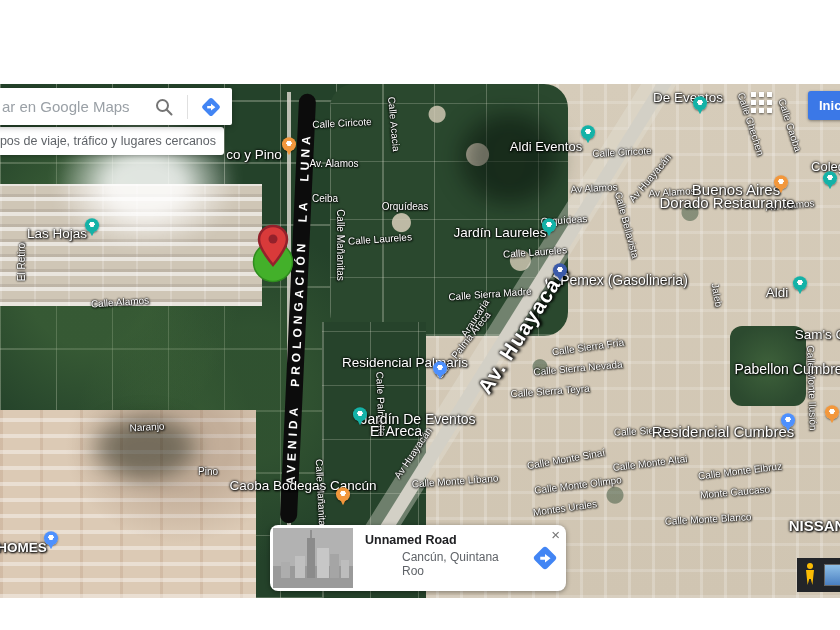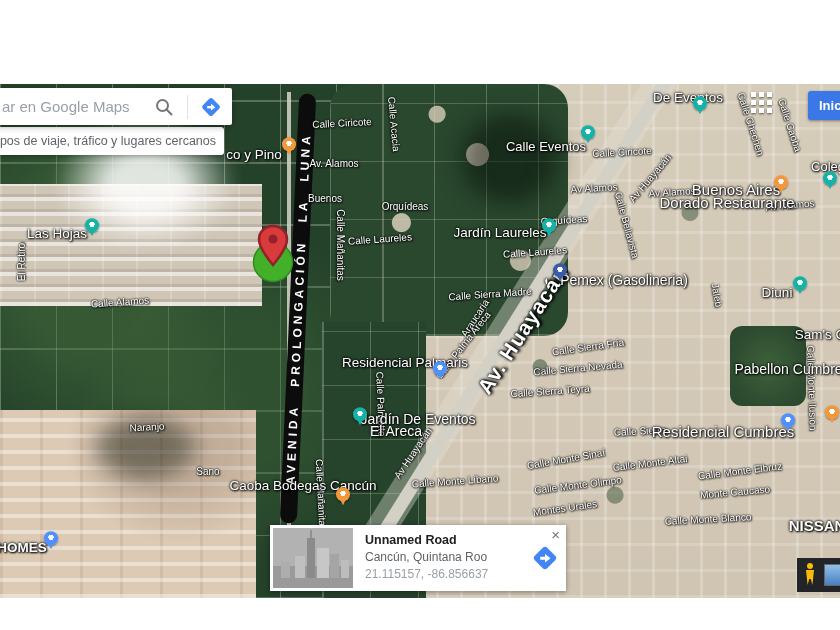--- a/index.html
+++ b/index.html
@@ -115,26 +115,26 @@
 
   .apps-grid{position:absolute;left:751px;top:92px;width:26px;height:26px;z-index:30;
     display:grid;grid-template-columns:repeat(3,5px);grid-template-rows:repeat(3,5px);gap:3px;
     filter:drop-shadow(0 1px 1px rgba(0,0,0,.6));}
   .apps-grid i{background:#fff;display:block;}
   .signin-btn{position:absolute;left:808px;top:91px;width:60px;height:29px;background:#3b78e7;
     border-radius:3px;color:#fff;font-size:13px;font-weight:bold;line-height:29px;
     padding-left:11px;box-sizing:border-box;box-shadow:0 1px 3px rgba(0,0,0,.4);z-index:30;}
 
   .info-card{position:absolute;left:270px;top:525px;width:296px;height:66px;background:#fff;
-    border-radius:0;box-shadow:0 1px 5px rgba(0,0,0,.4);display:flex;z-index:30;}
+    border-radius:8px;box-shadow:0 1px 5px rgba(0,0,0,.4);display:flex;z-index:30;}
   .thumb{width:80px;height:60px;margin:3px;background:linear-gradient(#c9c9c9,#a2a2a2);
     position:relative;overflow:hidden;flex:0 0 auto;}
   .card-text{flex:1;padding:8px 4px 0 9px;min-width:0;}
   .card-title{font-size:12.5px;font-weight:bold;color:#202124;}
-  .card-sub{font-size:12px;color:#5f6368;margin-top:3px;}
+  .card-sub{font-size:12px;color:#5f6368;margin-top:3px;margin-left:37px;}
   .card-coords{font-size:12px;color:#9aa0a6;margin-top:3px;}
   .card-dir{width:42px;display:flex;align-items:center;justify-content:center;}
   .card-close{position:absolute;right:6px;top:2px;font-size:15px;color:#757575;line-height:15px;}
 
   .pegman-bar{position:absolute;left:797px;top:558px;width:43px;height:34px;background:#222428;z-index:25;
     display:flex;align-items:center;}
   .pegman{width:12px;height:24px;margin-left:7px;position:relative;}
   .pegman::before{content:"";position:absolute;left:3px;top:0;width:6px;height:6px;border-radius:50%;background:#fbbc04;}
   .pegman::after{content:"";position:absolute;left:2px;top:7px;width:8px;height:15px;background:#fbbc04;
     clip-path:polygon(0 0,100% 0,80% 100%,60% 60%,40% 60%,20% 100%);}
@@ -169,21 +169,21 @@
 
     <div class="big-road-label">Av. Huayacán</div>
 
     <div class="layer" id="labels-layer" style="left:0;top:0;width:840px;height:514px;">
         <span class="road-label" style="left: 342px; top: 39px; transform: translate(-50%, -50%) rotate(-3deg);">Calle Ciricote</span>
         <span class="road-label" style="left: 622px; top: 68px; transform: translate(-50%, -50%) rotate(-3deg);">Calle Ciricote</span>
         <span class="road-label" style="left: 334px; top: 79px; transform: translate(-50%, -50%) rotate(0deg);">Av. Alamos</span>
         <span class="road-label" style="left: 594px; top: 104px; transform: translate(-50%, -50%) rotate(-3deg);">Av Alamos</span>
         <span class="road-label" style="left: 672px; top: 108px; transform: translate(-50%, -50%) rotate(-3deg);">Av Alamos</span>
         <span class="road-label" style="left: 790px; top: 121px; transform: translate(-50%, -50%) rotate(-5deg);">Av. Alamos</span>
-        <span class="road-label" style="left: 325px; top: 114px; transform: translate(-50%, -50%) rotate(0deg);">Buenos</span>
+        <span class="road-label" style="left: 325px; top: 114px; transform: translate(-50%, -50%) rotate(0deg);">Ceiba</span>
         <span class="road-label" style="left: 405px; top: 122px; transform: translate(-50%, -50%) rotate(0deg);">Orquídeas</span>
         <span class="road-label" style="left: 564px; top: 136px; transform: translate(-50%, -50%) rotate(-4deg);">Orquídeas</span>
         <span class="road-label" style="left: 380px; top: 155px; transform: translate(-50%, -50%) rotate(-4deg);">Calle Laureles</span>
         <span class="road-label" style="left: 535px; top: 168px; transform: translate(-50%, -50%) rotate(-4deg);">Calle Laureles</span>
         <span class="road-label" style="left: 340px; top: 161px; transform: translate(-50%, -50%) rotate(90deg);">Calle Mañanitas</span>
         <span class="road-label" style="left: 321px; top: 411px; transform: translate(-50%, -50%) rotate(87deg);">Calle Mañanitas</span>
         <span class="road-label" style="left: 394px; top: 40px; transform: translate(-50%, -50%) rotate(85deg);">Calle Acacia</span>
         <span class="road-label" style="left: 490px; top: 210px; transform: translate(-50%, -50%) rotate(-4deg);">Calle Sierra Madre</span>
         <span class="road-label" style="left: 627px; top: 141px; transform: translate(-50%, -50%) rotate(75deg);">Calle Bellavista</span>
         <span class="road-label" style="left: 475px; top: 234px; transform: translate(-50%, -50%) rotate(-57deg);">Araucaria</span>
@@ -203,34 +203,34 @@
         <span class="road-label" style="left: 650px; top: 379px; transform: translate(-50%, -50%) rotate(-7deg);">Calle Monte Altai</span>
         <span class="road-label" style="left: 740px; top: 387px; transform: translate(-50%, -50%) rotate(-7deg);">Calle Monte Elbruz</span>
         <span class="road-label" style="left: 578px; top: 401px; transform: translate(-50%, -50%) rotate(-7deg);">Calle Monte Olimpo</span>
         <span class="road-label" style="left: 735px; top: 408px; transform: translate(-50%, -50%) rotate(-5deg);">Monte Caucaso</span>
         <span class="road-label" style="left: 565px; top: 424px; transform: translate(-50%, -50%) rotate(-8deg);">Montes Urales</span>
         <span class="road-label" style="left: 708px; top: 435px; transform: translate(-50%, -50%) rotate(-3deg);">Calle Monte Blanco</span>
         <span class="road-label" style="left: 455px; top: 397px; transform: translate(-50%, -50%) rotate(-4deg);">Calle Monte Líbano</span>
         <span class="road-label" style="left: 21px; top: 178px; transform: translate(-50%, -50%) rotate(-90deg);">El Retiro</span>
         <span class="road-label" style="left: 120px; top: 218px; transform: translate(-50%, -50%) rotate(-4deg);">Calle Alamos</span>
         <span class="road-label" style="left: 147px; top: 343px; transform: translate(-50%, -50%) rotate(-3deg);">Naranjo</span>
-        <span class="road-label" style="left: 208px; top: 387px; transform: translate(-50%, -50%) rotate(0deg);">Sano</span>
+        <span class="road-label" style="left: 208px; top: 387px; transform: translate(-50%, -50%) rotate(0deg);">Pino</span>
         <span class="poi-label" style="font-size: 13.5px; left: 254px; top: 70px; transform: translate(-50%, -50%) rotate(0deg);">co y Pino</span>
         <span class="poi-label" style="font-size: 13.5px; left: 57px; top: 149px; transform: translate(-50%, -50%) rotate(0deg);">Las Hojas</span>
-        <span class="poi-label" style="font-size: 13px; left: 546px; top: 62px; transform: translate(-50%, -50%) rotate(0deg);">Calle Eventos</span>
+        <span class="poi-label" style="font-size: 13px; left: 546px; top: 62px; transform: translate(-50%, -50%) rotate(0deg);">Aldi Eventos</span>
         <span class="poi-label" style="font-size: 13.5px; left: 688px; top: 13px; transform: translate(-50%, -50%) rotate(0deg);">De Eventos</span>
         <span class="poi-label" style="font-size: 13.5px; left: 500px; top: 148px; transform: translate(-50%, -50%) rotate(0deg);">Jardín Laureles</span>
         <span class="poi-label" style="font-size: 14px; left: 624px; top: 196px; transform: translate(-50%, -50%) rotate(0deg);">Pemex (Gasolineria)</span>
         <span class="poi-label" style="font-size: 15px; left: 736px; top: 105px; transform: translate(-50%, -50%) rotate(0deg);">Buenos Aires</span>
         <span class="poi-label" style="font-size: 15px; left: 727px; top: 118px; transform: translate(-50%, -50%) rotate(0deg);">Dorado Restaurante</span>
         <span class="poi-label" style="font-size: 13.5px; left: 405px; top: 278px; transform: translate(-50%, -50%) rotate(0deg);">Residencial Palmaris</span>
         <span class="poi-label" style="font-size: 14px; left: 418px; top: 335px; transform: translate(-50%, -50%) rotate(0deg);">Jardín De Eventos</span>
         <span class="poi-label" style="font-size: 14px; left: 396px; top: 347px; transform: translate(-50%, -50%) rotate(0deg);">El Areca</span>
         <span class="poi-label" style="font-size: 13.5px; left: 303px; top: 401px; transform: translate(-50%, -50%) rotate(0deg);">Caoba Bodegas Cancún</span>
-        <span class="poi-label" style="font-size: 13.5px; left: 777px; top: 208px; transform: translate(-50%, -50%) rotate(0deg);">Diuni</span>
+        <span class="poi-label" style="font-size: 13.5px; left: 777px; top: 208px; transform: translate(-50%, -50%) rotate(0deg);">Aldi</span>
         <span class="poi-label" style="font-size: 13px; left: 828px; top: 82px; transform: translate(-50%, -50%) rotate(0deg);">Coleg</span>
         <span class="poi-label" style="font-size: 13.5px; left: 820px; top: 250px; transform: translate(-50%, -50%) rotate(0deg);">Sam's C</span>
         <span class="poi-label" style="font-size: 14px; left: 792px; top: 285px; transform: translate(-50%, -50%) rotate(0deg);">Pabellon Cumbres</span>
         <span class="poi-label" style="font-size: 15px; left: 723px; top: 347px; transform: translate(-50%, -50%) rotate(0deg);">Residencial Cumbres</span>
         <span class="poi-label" style="font-size: 13.5px; font-weight: bold; left: 22px; top: 463px; transform: translate(-50%, -50%) rotate(0deg);">HOMES</span>
         <span class="poi-label" style="font-size: 15px; font-weight: bold; left: 817px; top: 441px; transform: translate(-50%, -50%) rotate(0deg);">NISSAN</span>
         <div class="marker orange" style="left: 289px; top: 68px;"></div>
         <div class="marker teal" style="left: 92px; top: 149px;"></div>
         <div class="marker teal" style="left: 588px; top: 56px;"></div>
         <div class="marker teal" style="left: 700px; top: 27px;"></div>
@@ -299,21 +299,20 @@
         <rect x="44" y="20" width="12" height="30" fill="#c7c7c7"></rect>
         <rect x="57" y="26" width="9" height="24" fill="#a5a5a5"></rect>
         <rect x="22" y="28" width="10" height="22" fill="#c0c0c0"></rect>
         <rect x="8" y="34" width="9" height="16" fill="#adadad"></rect>
         <rect x="68" y="32" width="8" height="18" fill="#bdbdbd"></rect>
       </svg>
     </div>
     <div class="card-text">
       <div class="card-title">Unnamed Road</div>
       <div class="card-sub">Cancún, Quintana Roo</div>
-      <div class="card-coords">21.115157, -86.856637</div>
     </div>
     <div class="card-dir">
       <svg width="30" height="30" viewBox="0 0 24 24">
         <rect x="5" y="5" width="14" height="14" rx="2.5" transform="rotate(45 12 12)" fill="#4285f4"></rect>
         <rect x="8.2" y="11" width="4.5" height="2.4" fill="#fff"></rect>
         <path d="M12 8.8 l4.4 3.4 -4.4 3.4 z" fill="#fff"></path>
       </svg>
     </div>
     <div class="card-close">×</div>
   </div>

